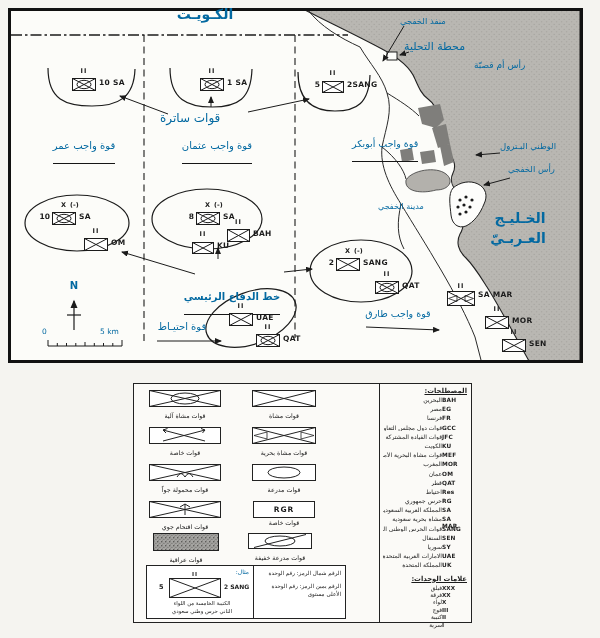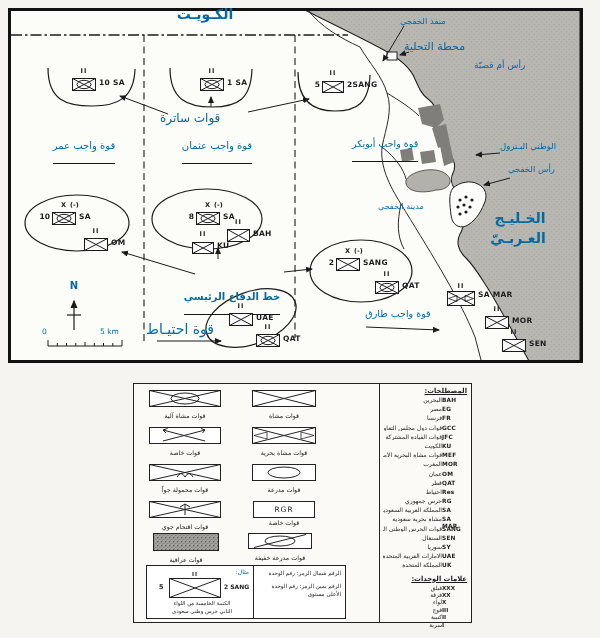--- a/index.html
+++ b/index.html
@@ -19,21 +19,21 @@
   
   .unit{position:absolute;}
   .unit .ech{position:absolute;top:-8px;left:0;width:100%;text-align:center;font-size:6.5px;font-weight:700;letter-spacing:1px;line-height:6px;}
   .unit .minus{position:absolute;top:-8px;left:calc(100% - 6px);font-size:6.5px;font-weight:700;line-height:6px;white-space:nowrap;}
   .unit .num{position:absolute;right:calc(100% + 2px);top:2px;font-size:7.5px;font-weight:700;}
   .unit .ulab{position:absolute;left:calc(100% + 3px);top:2px;font-size:7.5px;font-weight:700;white-space:nowrap;letter-spacing:.3px;}
   
   #legend{position:absolute;left:133px;top:383px;width:337px;height:238px;background:#fbfaf7;border:1.5px solid #222;}
   .lcell{position:absolute;text-align:center;}
   .lcell .llab{display:block;font-size:6.3px;margin-top:1px;direction:rtl;white-space:nowrap;}
-  .rgrbox{width:60px;height:15px;border:1px solid #222;margin:0 auto;display:flex;align-items:center;justify-content:center;font-size:7.5px;font-weight:400;letter-spacing:1px;background:#fff;}
+  .rgrbox{width:60px;height:15px;border:1px solid #222;margin:0 auto;display:flex;align-items:center;justify-content:center;font-size:7.5px;font-weight:700;letter-spacing:1px;background:#fff;}
   #exbox{position:absolute;left:12px;top:181px;width:198px;height:52px;border:1px solid #222;display:flex;background:#fff;}
   #exleft{width:106px;border-right:1px solid #222;position:relative;}
   #exright{flex:1;padding:3px 4px;direction:rtl;font-size:5.6px;line-height:8px;text-align:right;}
   #terms{position:absolute;left:245px;top:0;width:92px;height:238px;border-left:1px solid #222;box-sizing:border-box;padding:3px 4px 1px 3px;}
   .trow{display:flex;align-items:baseline;height:9.2px;font-size:6px;line-height:6.5px;}
   .trow .tname{flex:1;text-align:right;direction:rtl;padding-left:4px;white-space:nowrap;overflow:hidden;}
   .trow .tabbr{width:25px;text-align:left;font-size:5.8px;font-weight:700;letter-spacing:.2px;}
   .erow{display:flex;align-items:baseline;height:7.4px;font-size:5.8px;line-height:6px;}
   .erow .tname{flex:1;text-align:right;direction:rtl;padding-left:4px;}
   .erow .tabbr{width:25px;text-align:left;font-size:5.6px;font-weight:700;}
@@ -153,21 +153,21 @@
 
     <rect x="1.5" y="1.5" width="572" height="352" fill="none" stroke="#111" stroke-width="3"></rect>
   </svg>
 
   <div class="maplabel ar" style="left:152px;top:-2px;width:90px;text-align:center;font-size:14px;font-weight:700;">الكـويـت</div>
   <div class="maplabel ar" style="left:152px;top:103px;font-size:12px;">قوات ساترة</div>
   <div class="maplabel ar" style="left:40px;top:132px;width:72px;text-align:center;font-size:10px;"><span class="ul">قوة واجب عمر</span></div>
   <div class="maplabel ar" style="left:167px;top:132px;width:84px;text-align:center;font-size:10px;"><span class="ul">قوة واجب عثمان</span></div>
   <div class="maplabel ar" style="left:344px;top:130px;width:82px;text-align:left;font-size:9.5px;"><span class="ul">قوة واجب أبوبكر</span></div>
   <div class="maplabel ar" style="left:170px;top:259px;width:108px;text-align:center;font-size:10px;font-weight:700;margin-top:24px;"><span class="ul">خط الدفاع الرئيسي</span></div>
-  <div class="maplabel ar" style="left:142px;top:313px;width:64px;text-align:center;font-size:14px;">قوة احتيـاط</div>
+  <div class="maplabel ar" style="left:142px;top:313px;width:64px;text-align:center;font-size:10px;">قوة احتيـاط</div>
   <div class="maplabel ar" style="left:354px;top:300px;width:72px;text-align:center;font-size:9.5px;">قوة واجب طارق</div>
   <div class="maplabel ar" style="left:392px;top:8px;font-size:8.5px;">منفذ الخفجي</div>
   <div class="maplabel ar" style="left:396px;top:32px;font-size:11px;">محطة التحلية</div>
   <div class="maplabel ar" style="left:466px;top:52px;font-size:9px;">رأس أم قصبّة</div>
   <div class="maplabel ar" style="left:492px;top:133px;font-size:8.5px;">الوطني البـترول</div>
   <div class="maplabel ar" style="left:500px;top:156px;font-size:8.5px;">رأس الخفجي</div>
   <div class="maplabel ar" style="left:370px;top:194px;font-size:8px;">مدينة الخفجي</div>
   <div class="maplabel ar" style="left:476px;top:202px;width:72px;text-align:center;font-size:14px;font-weight:700;">الخـليـج</div>
   <div class="maplabel ar" style="left:474px;top:222px;width:72px;text-align:center;font-size:14px;font-weight:700;">العـربـيّ</div>
   <div class="maplabel" style="left:55px;top:272px;width:22px;text-align:center;font-size:10px;font-weight:700;">N</div>

